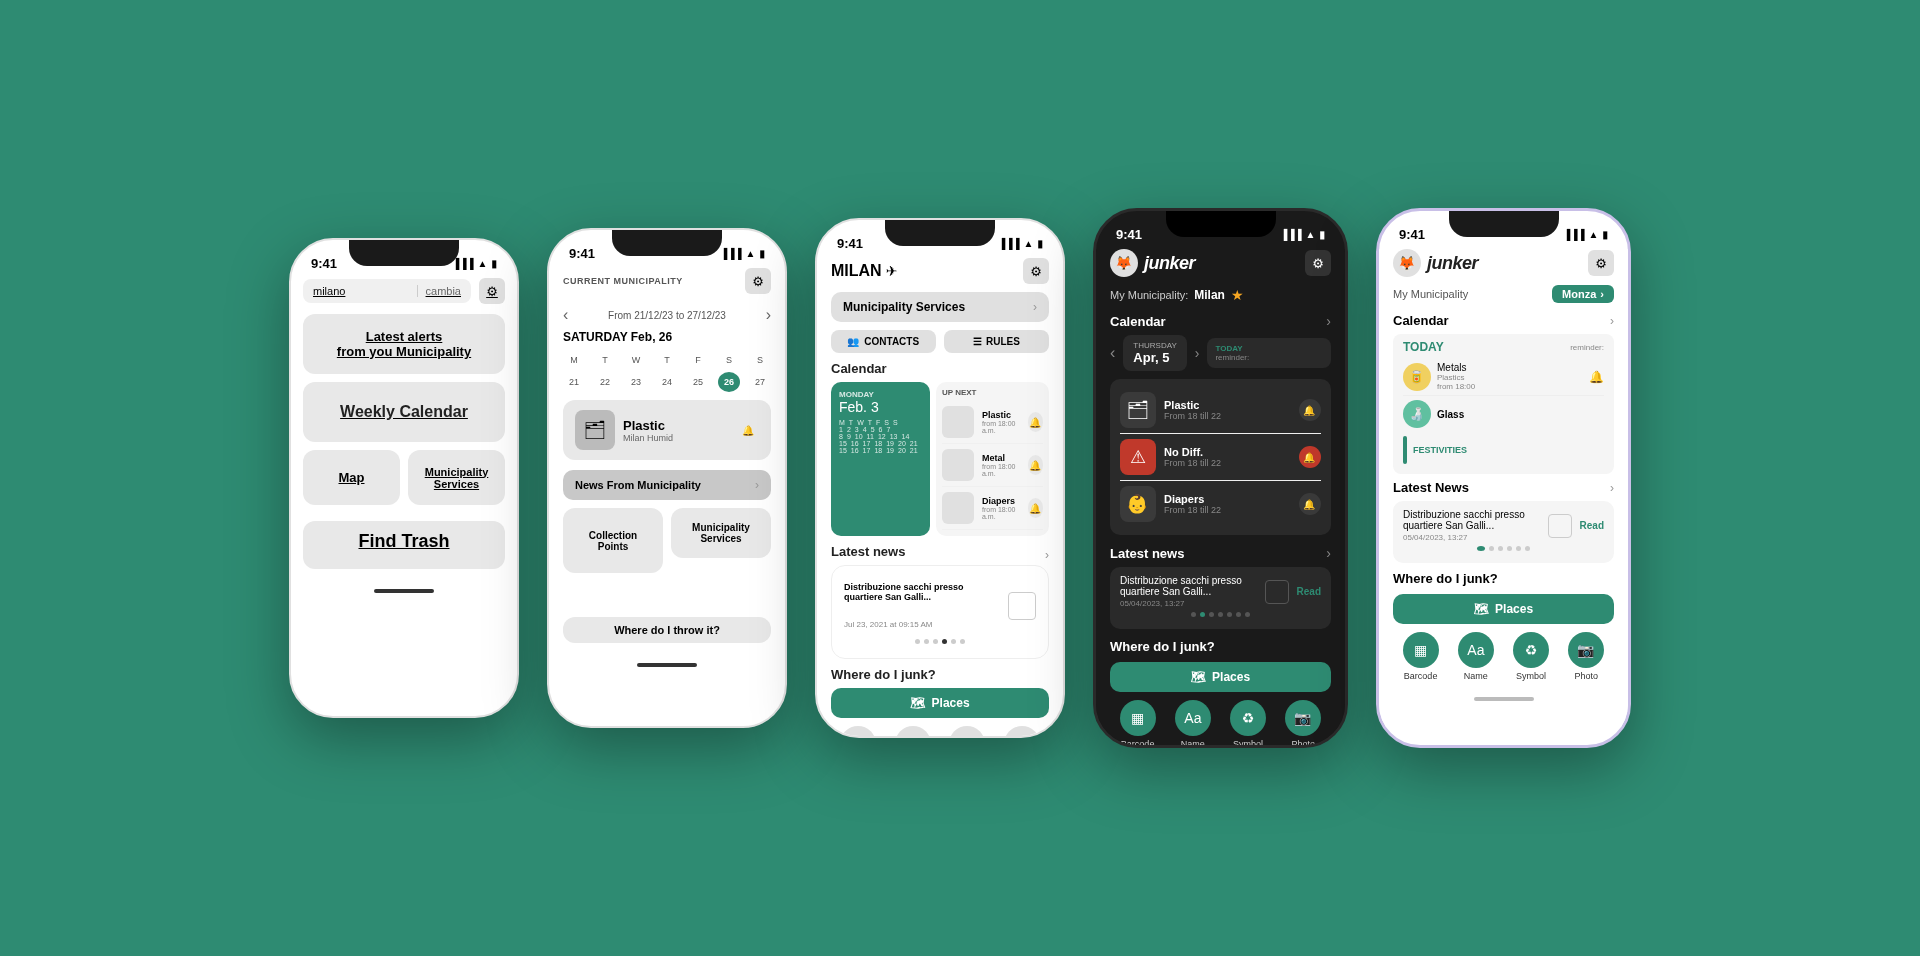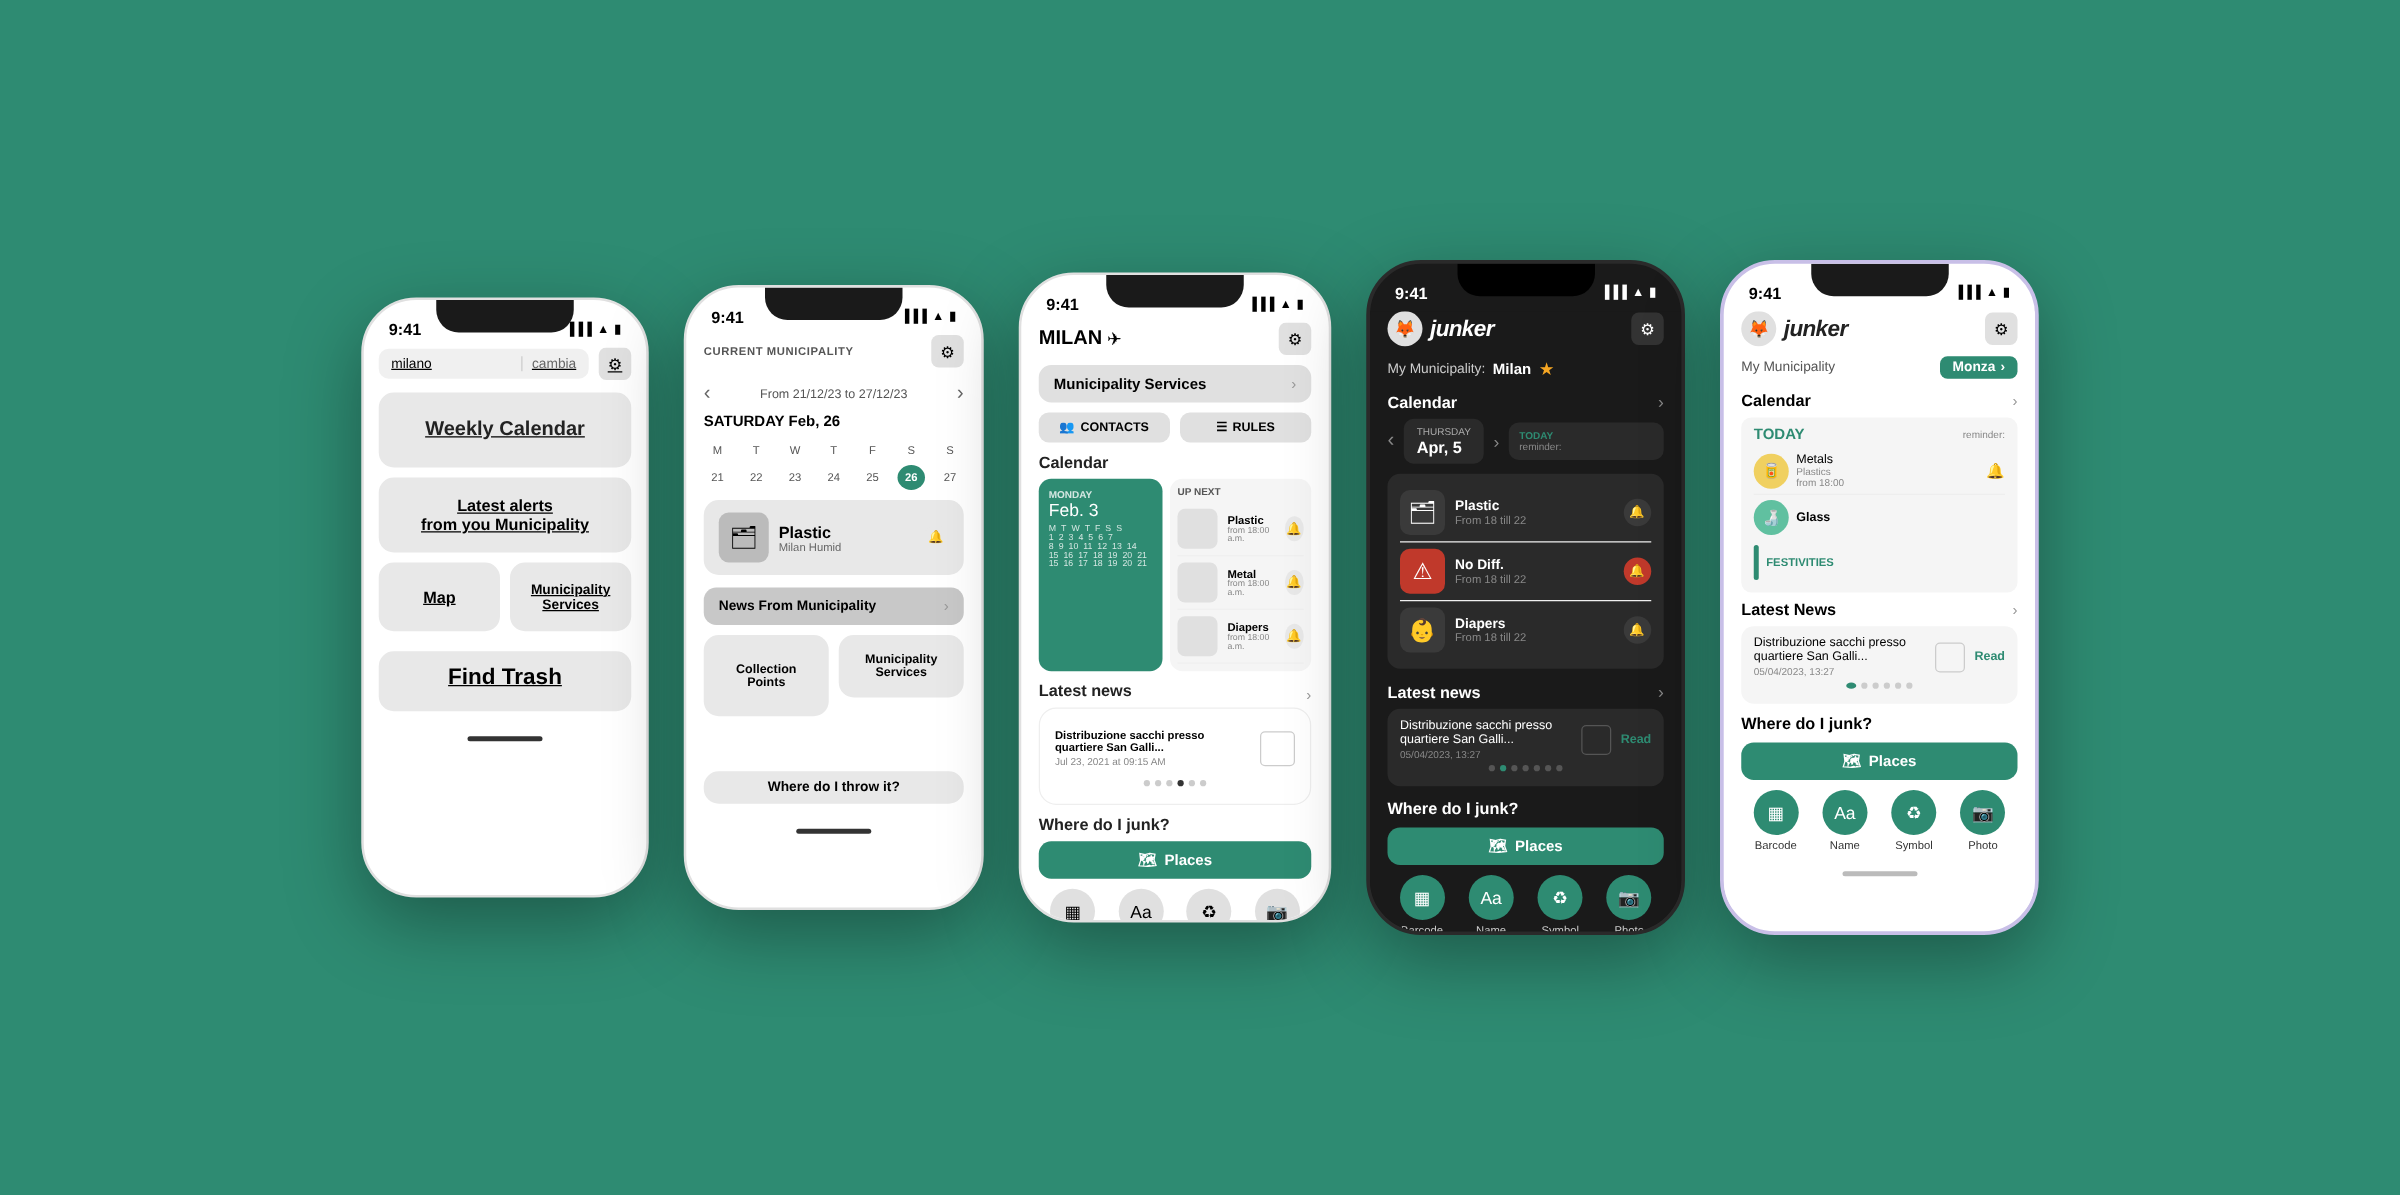--- a/index.html
+++ b/index.html
@@ -392,28 +392,28 @@
 
       <div style="display:flex; align-items:center; gap:8px; margin-bottom:10px;">
         <div style="flex:1; background:#f0f0f0; border-radius:8px; padding:6px 10px; display:flex; justify-content:space-between;">
           <span style="font-size:11px;">milano</span>
           <span style="font-size:11px; color:#666; border-left:1px solid #ccc; padding-left:8px;">cambia</span>
         </div>
         <div class="gear">⚙</div>
       </div>
 
       <div class="card" style="height:60px; display:flex; align-items:center; justify-content:center;">
-        <span class="big-label">Weekly Calendar</span>
-      </div>
-
-      <div class="card" style="height:60px; display:flex; align-items:center; justify-content:center;">
         <div style="text-align:center;">
           <div style="font-size:13px; font-weight:600;">Latest alerts</div>
           <div style="font-size:13px; font-weight:600;">from you Municipality</div>
         </div>
+      </div>
+
+      <div class="card" style="height:60px; display:flex; align-items:center; justify-content:center;">
+        <span class="big-label">Weekly Calendar</span>
       </div>
 
       <div class="two-col">
         <div class="card" style="height:55px; display:flex; align-items:center; justify-content:center;">
           <span style="font-size:13px; font-weight:600;">Map</span>
         </div>
         <div class="card" style="height:55px; display:flex; align-items:center; justify-content:center;">
           <span style="font-size:11px; font-weight:600; text-align:center;">Municipality Services</span>
         </div>
       </div>
@@ -625,21 +625,21 @@
       </div>
 
       <div style="display:flex; justify-content:space-between; align-items:center;">
         <span class="section-title">Latest news</span>
         <span class="chevron">›</span>
       </div>
       <div class="card-white" style="border:1px solid #eee;">
         <div class="news-item">
           <div style="flex:1;">
             <div style="font-size:9px; font-weight:600;">Distribuzione sacchi presso quartiere San Galli...</div>
-            <div style="font-size:8px; color:#888; margin-top:2px;">Jul 23, 2021 at 09:15 AM</div>
+            <div style="font-size:8px; color:#888; margin-top:18px;">Jul 23, 2021 at 09:15 AM</div>
           </div>
           <div style="width:28px; height:28px; border:1.5px solid #ccc; border-radius:4px;"></div>
         </div>
         <div class="dots">
           <div class="dot"></div>
           <div class="dot"></div>
           <div class="dot"></div>
           <div class="dot dark-active"></div>
           <div class="dot"></div>
           <div class="dot"></div>

